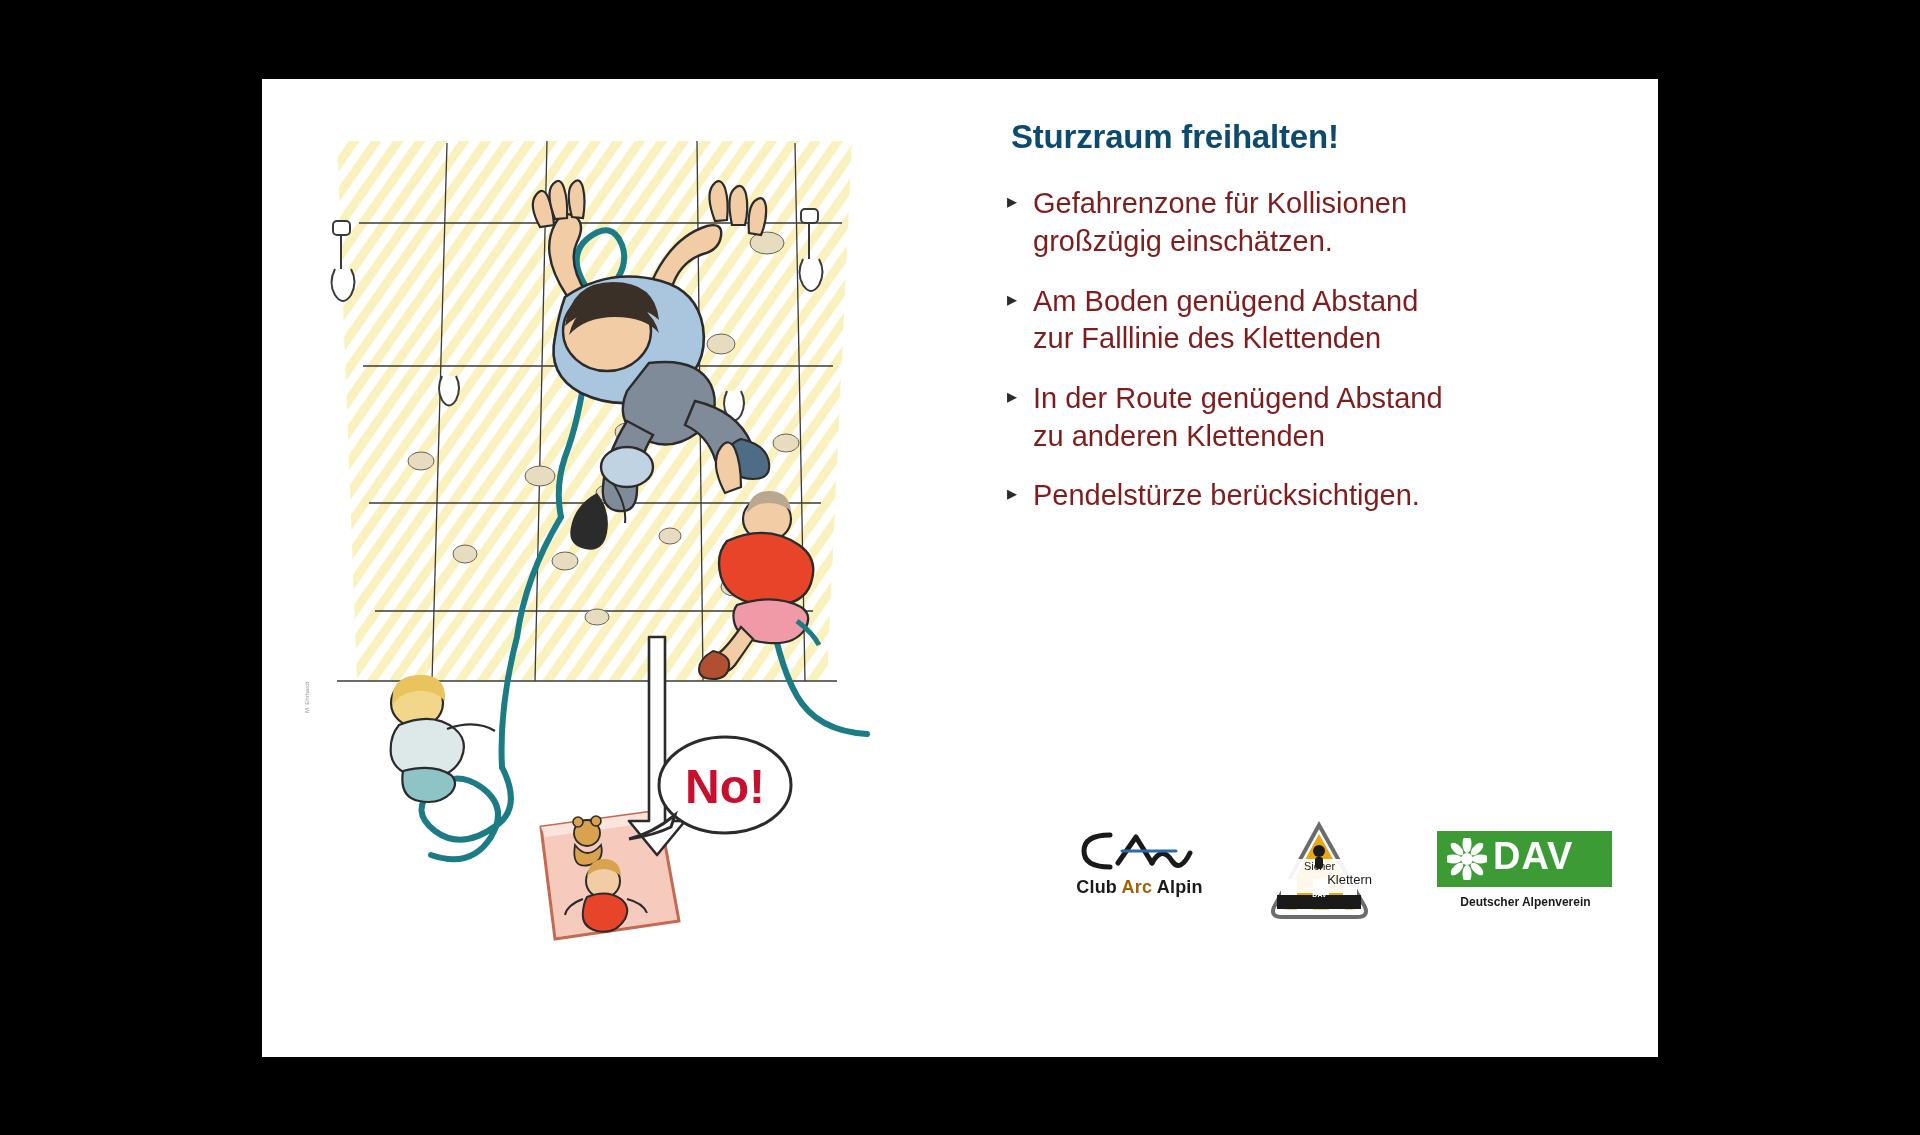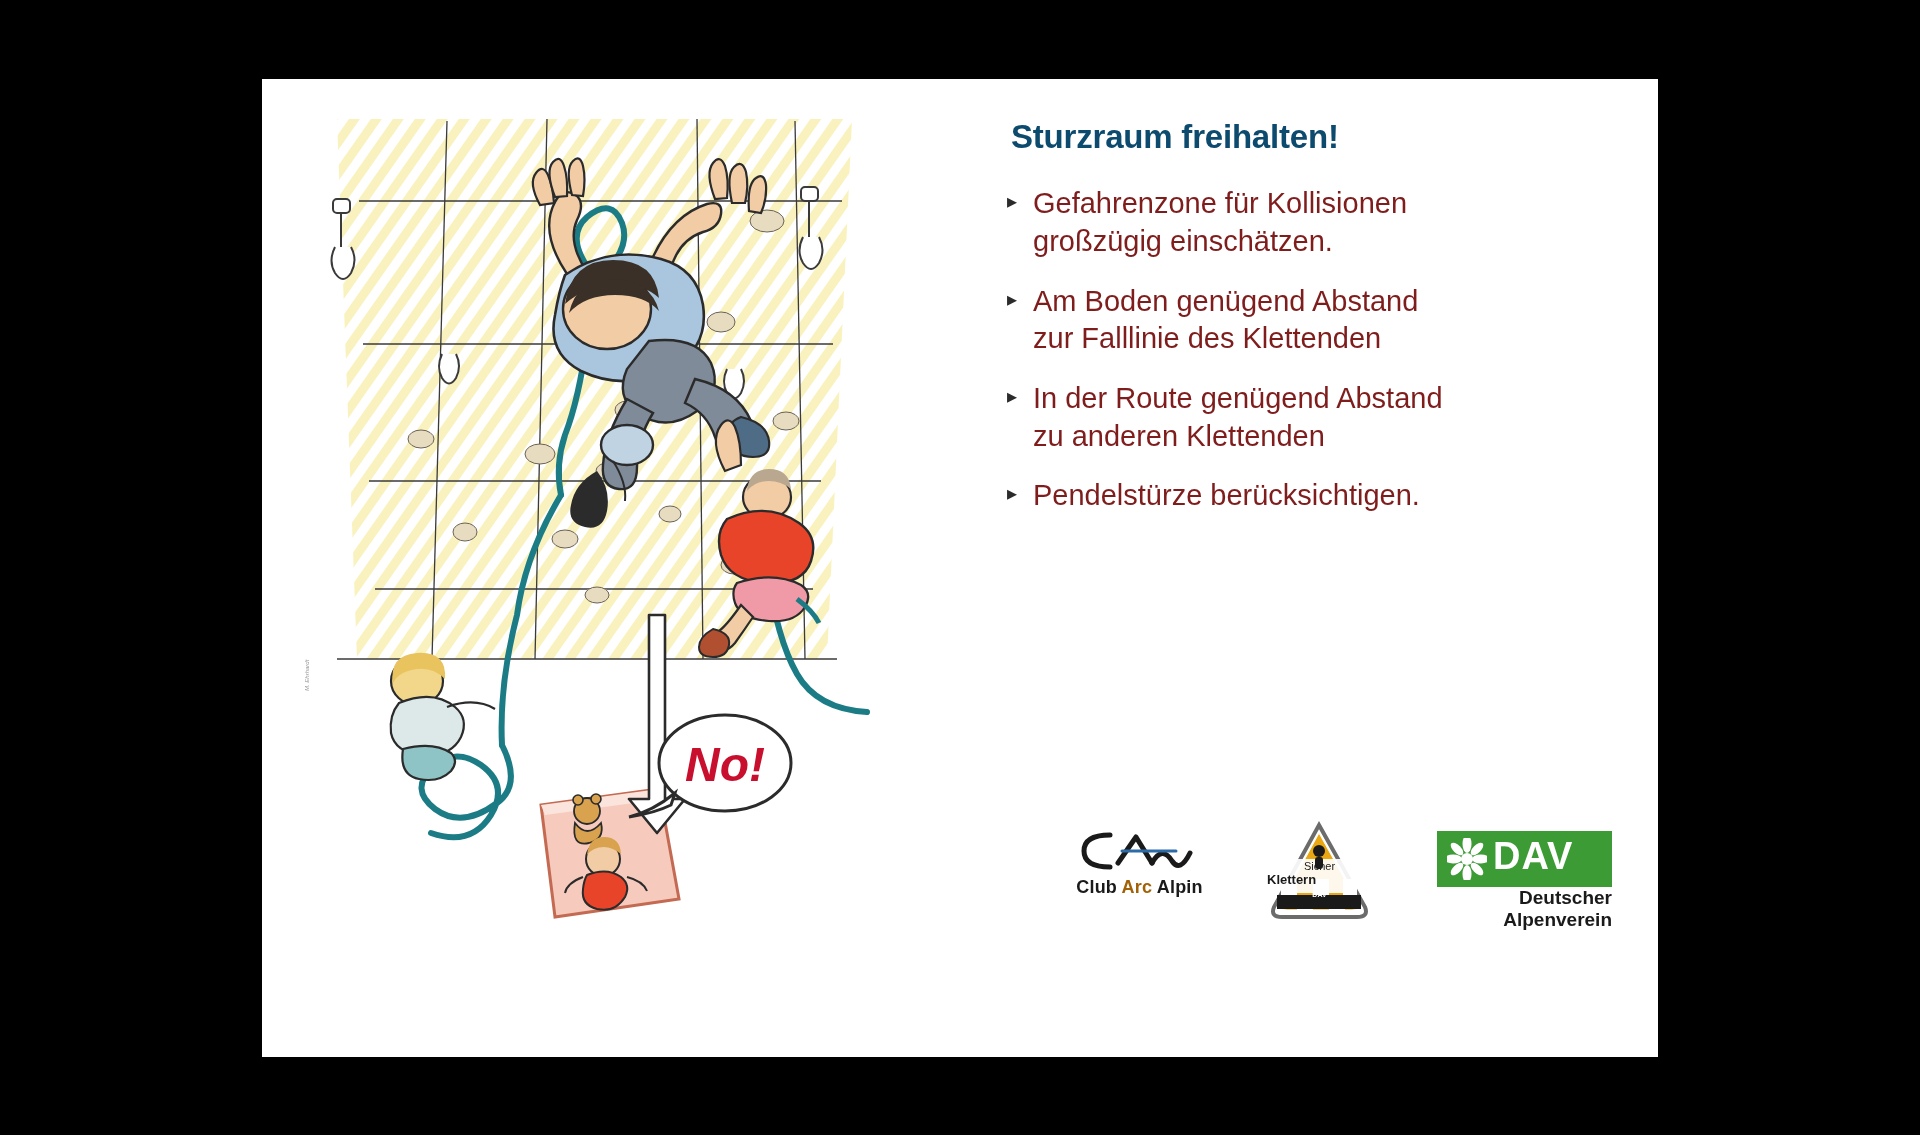--- a/index.html
+++ b/index.html
@@ -26,24 +26,23 @@
     top: 79px;
     width: 1396px;
     height: 978px;
     background: #ffffff;
   }
 
   
   .illustration {
     position: absolute;
     left: 35px;
-    top: 20px;
+    top: 42px;
     width: 680px;
     height: 920px;
-    font-style: italic;
   }
 
   .illu-svg { display:block; width: 680px; height: 920px; }
 
   
   .text-col {
     position: absolute;
     left: 745px;
     top: 40px;
     width: 610px;
@@ -125,23 +124,23 @@
     top: 41px;
     text-align: center;
     font-size: 11px;
     font-weight: normal;
     color: #1a1a1a;
   }
   .sk-text-mid {
     position: absolute;
     left: 0; right: 0;
     top: 53px;
-    text-align: left;
+    text-align: right;
     font-size: 13px;
-    font-weight: bold;
+    font-weight: normal;
     color: #1a1a1a;
   }
   .sk-text-bot {
     position: absolute;
     left: 0; right: 0;
     top: 72px;
     text-align: center;
     font-size: 7px;
     font-weight: bold;
     color: #ffffff;
@@ -163,25 +162,25 @@
   .dav-letters {
     position: absolute;
     left: 56px;
     top: 4px;
     color: #ffffff;
     font-size: 38px;
     font-weight: bold;
     letter-spacing: 1px;
   }
   .dav-sub {
-    margin-top: 0;
-    font-size: 19px;
+    margin-top: 8px;
+    font-size: 12px;
     color: #1a1a1a;
     font-weight: bold;
-    text-align: right;
+    text-align: center;
     padding-left: 2px;
   }
   .edelweiss { position: absolute; left: 10px; top: 7px; }
 
   .tiny-credit {
     position: absolute;
     left: 7px;
     top: 592px;
     font-size: 6px;
     color: #999;

